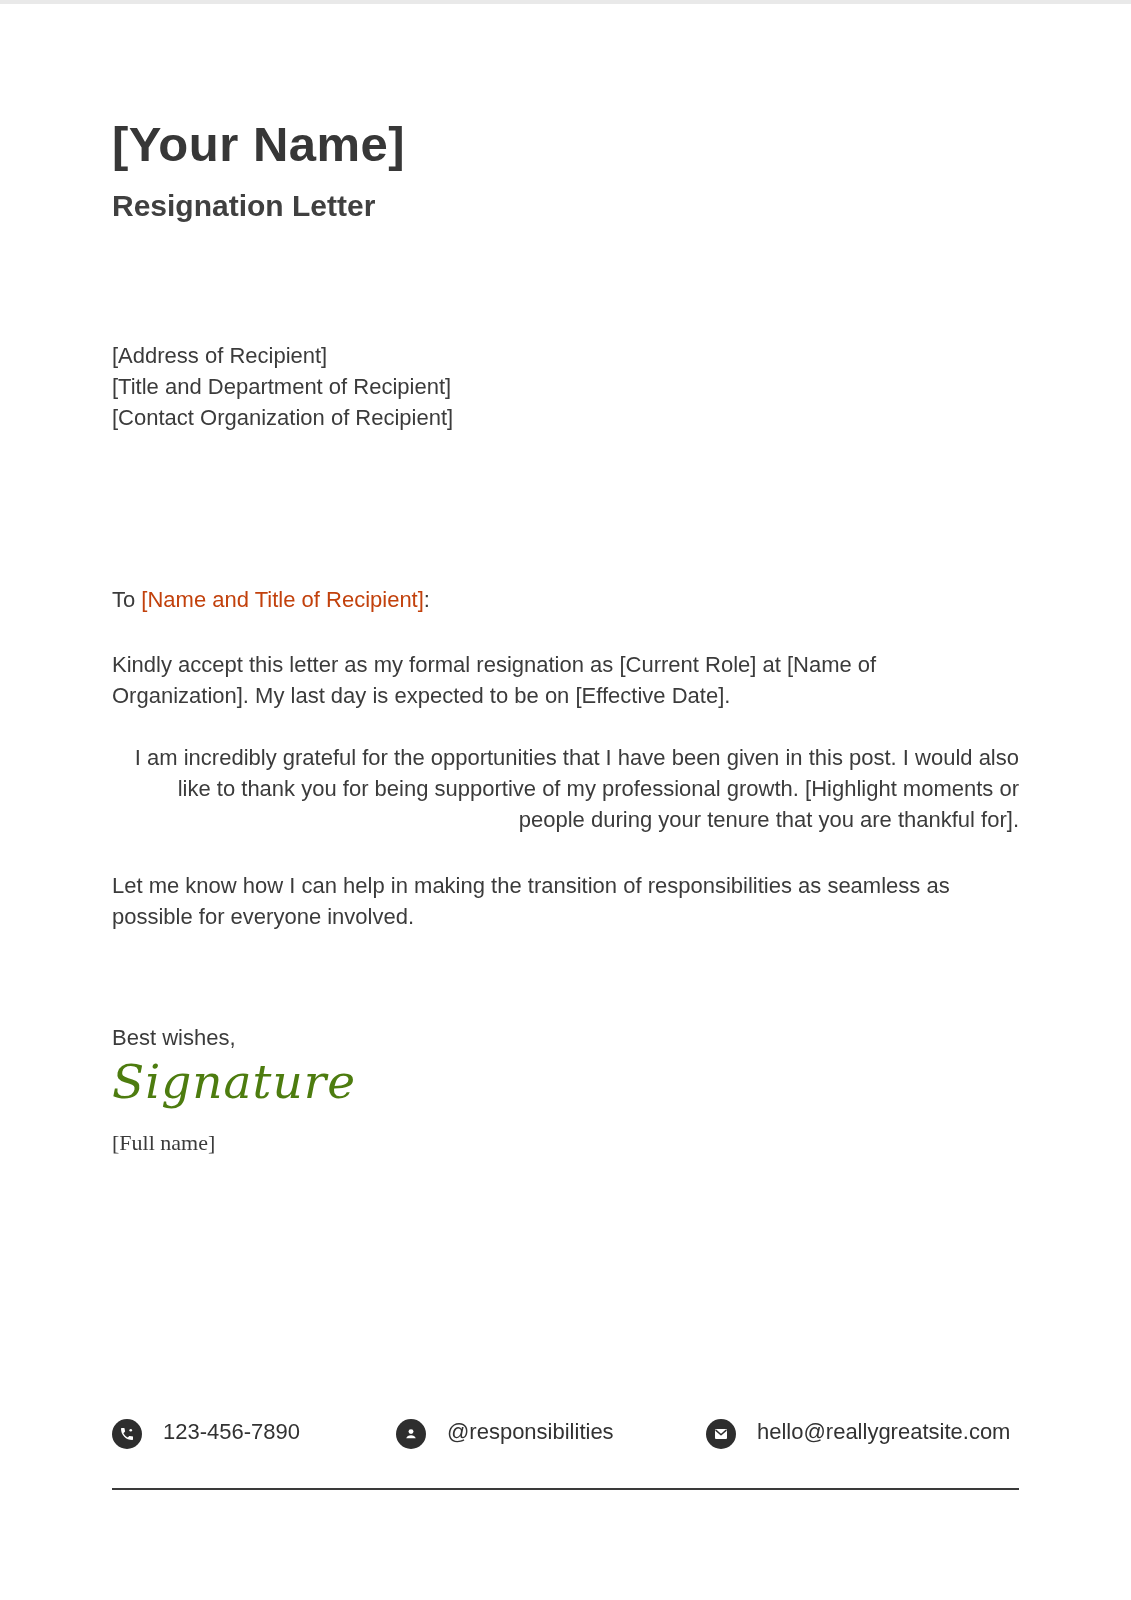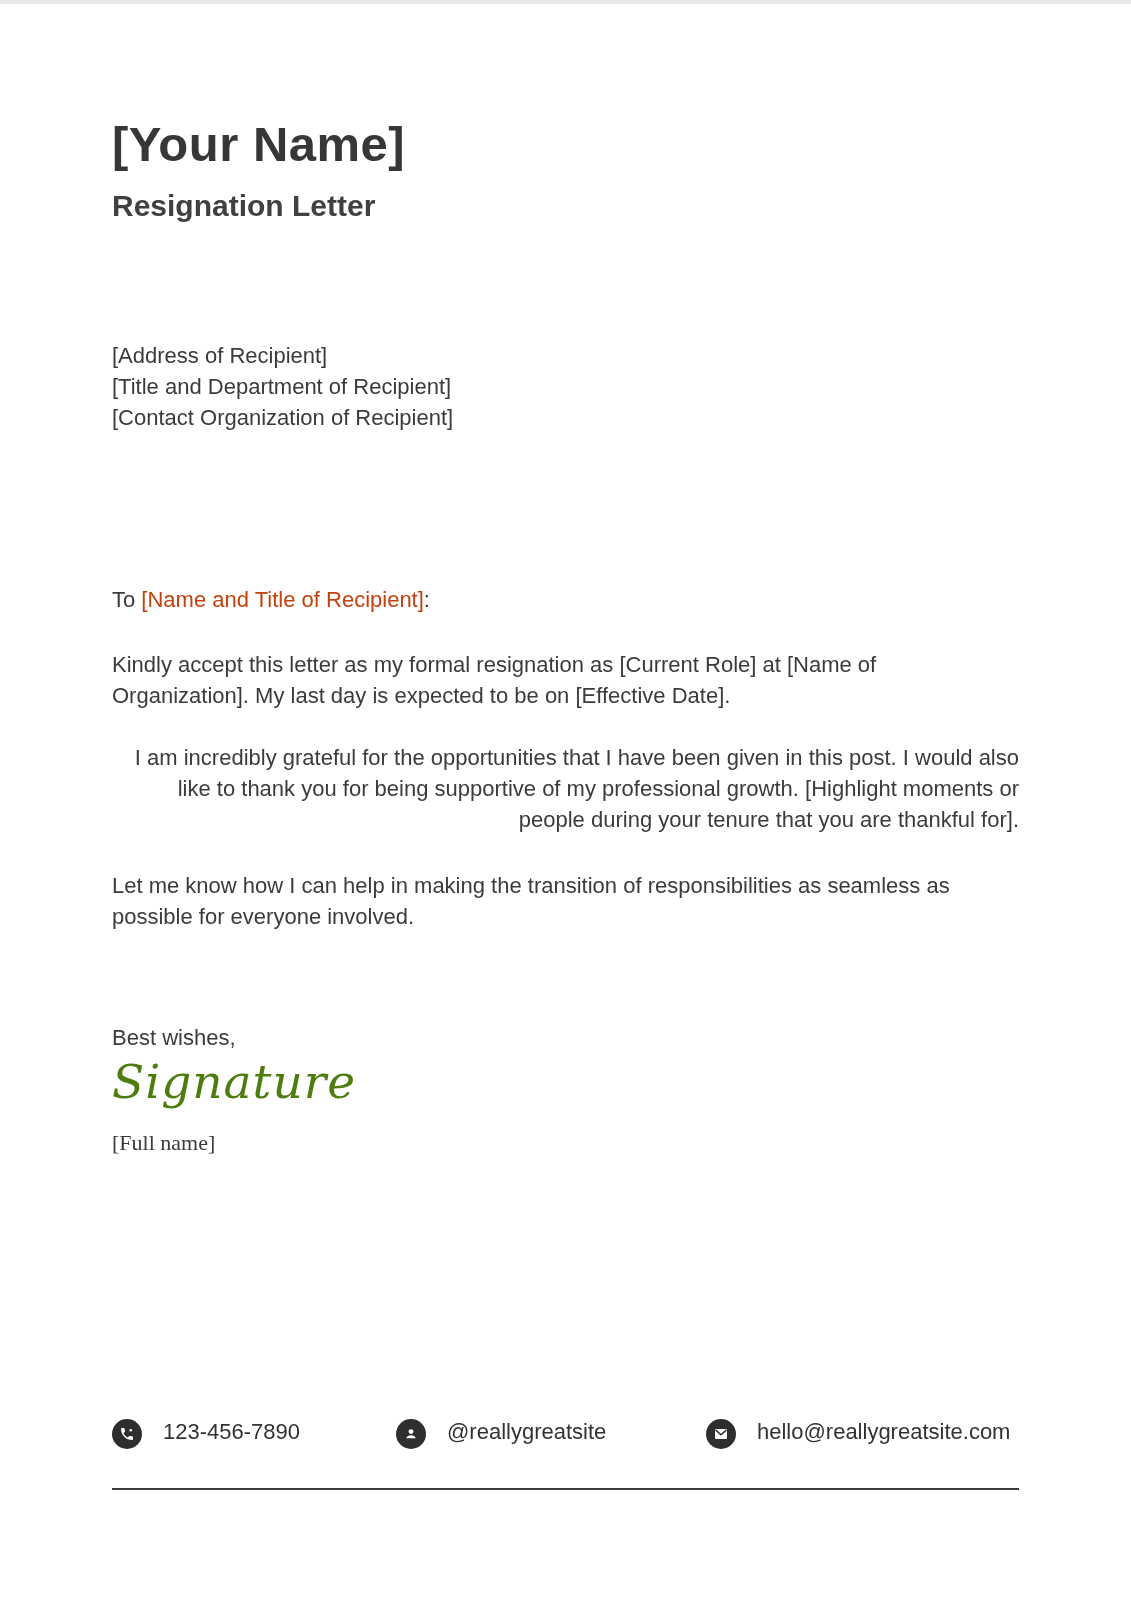--- a/index.html
+++ b/index.html
@@ -115,21 +115,21 @@
       <span>123-456-7890</span>
     </div>
 
     <div class="footer-item footer-item-social">
       <span class="icon-circle">
         <svg width="16" height="16" viewBox="0 0 24 24" aria-hidden="true">
           <circle fill="#ffffff" cx="12" cy="8.4" r="3.7"></circle>
           <path fill="#ffffff" d="M12 13.8c-3.4 0-6.3 1.9-7.1 4.6h14.2c-.8-2.7-3.7-4.6-7.1-4.6z"></path>
         </svg>
       </span>
-      <span>@reallygreatsite</span>
+      <span>@responsibilities</span>
     </div>
 
     <div class="footer-item footer-item-email">
       <span class="icon-circle">
         <svg width="16" height="16" viewBox="0 0 24 24" aria-hidden="true">
           <rect fill="#ffffff" x="3" y="4.5" width="18" height="15" rx="1.6"></rect>
           <polyline points="4.5,6.5 12,13.2 19.5,6.5" fill="none" stroke="#2e2e2e" stroke-width="2.2" stroke-linecap="round" stroke-linejoin="round"></polyline>
         </svg>
       </span>
       <span>hello@reallygreatsite.com</span>

